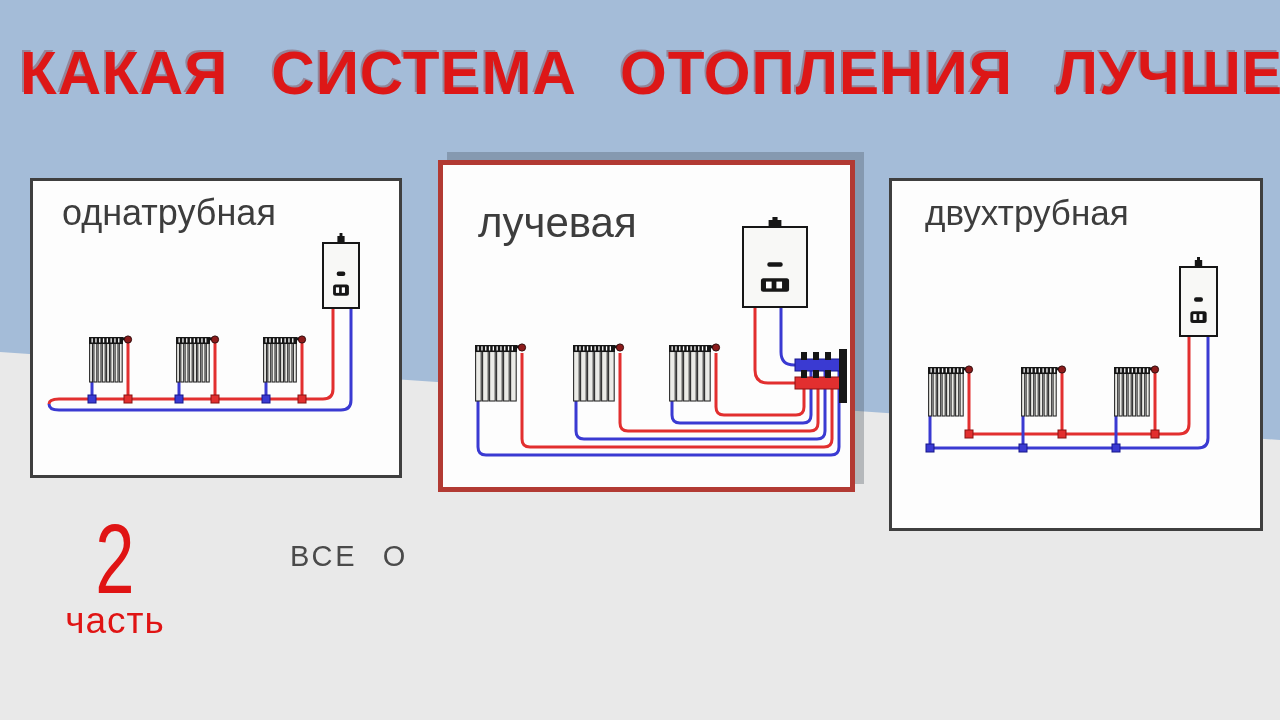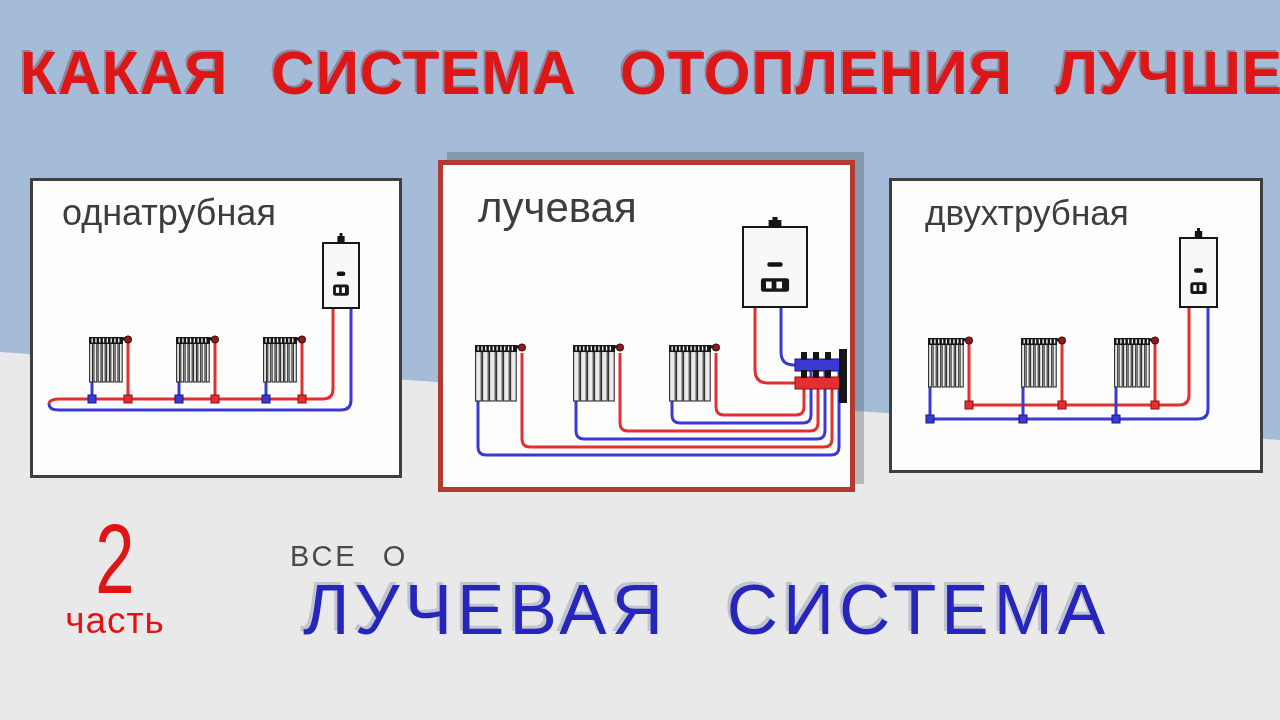--- a/index.html
+++ b/index.html
@@ -25,24 +25,24 @@
   .panel{
     position:absolute;background:var(--panel-bg,#fdfdfd);
     border:3px solid var(--panel-border,#3f3f3f);box-sizing:border-box;
   }
   .panel--p1{left:30px;top:178px;width:372px;height:300px;}
   .panel--p2{
     left:438px;top:160px;width:417px;height:332px;
     border:5px solid var(--highlight-border,#b23a33);
     box-shadow:9px -8px 0 rgba(62,72,84,.30);
   }
-  .panel--p3{left:889px;top:178px;width:374px;height:295px;}
+  .panel--p3{left:889px;top:178px;width:374px;height:353px;}
   .panel-label{position:absolute;color:var(--label-gray,#3d3d3d);line-height:1;white-space:nowrap;}
   .panel--p1 .panel-label{left:29px;top:14px;font-size:36px;}
-  .panel--p2 .panel-label{left:35px;top:22px;font-size:42px;}
+  .panel--p2 .panel-label{left:35px;top:37px;font-size:42px;}
   .panel--p3 .panel-label{left:33px;top:14px;font-size:35px;}
   .diagram{position:absolute;left:0;top:0;width:100%;height:100%;display:block;}
   .part{
     position:absolute;left:40px;top:518px;width:150px;text-align:center;
     color:var(--part-red,#e01414);
   }
   .part-num{font-size:98px;line-height:.84;transform:scaleX(.72);}
   .part-word{font-size:37px;line-height:1;margin-top:2px;letter-spacing:1px;}
   .lead-in{
     position:absolute;left:290px;top:540px;
@@ -349,15 +349,14 @@
     <div class="panel-label">двухтрубная</div>
   </section>
 
   <div class="part">
     <div class="part-num">2</div>
     <div class="part-word">часть</div>
   </div>
 
   <div class="lead-in">ВСЕ О</div>
 
-  <div class="headline">ЛУЧЕВАЯ СИСТЕМА</div>
 
 </div>
 
 </body></html>

